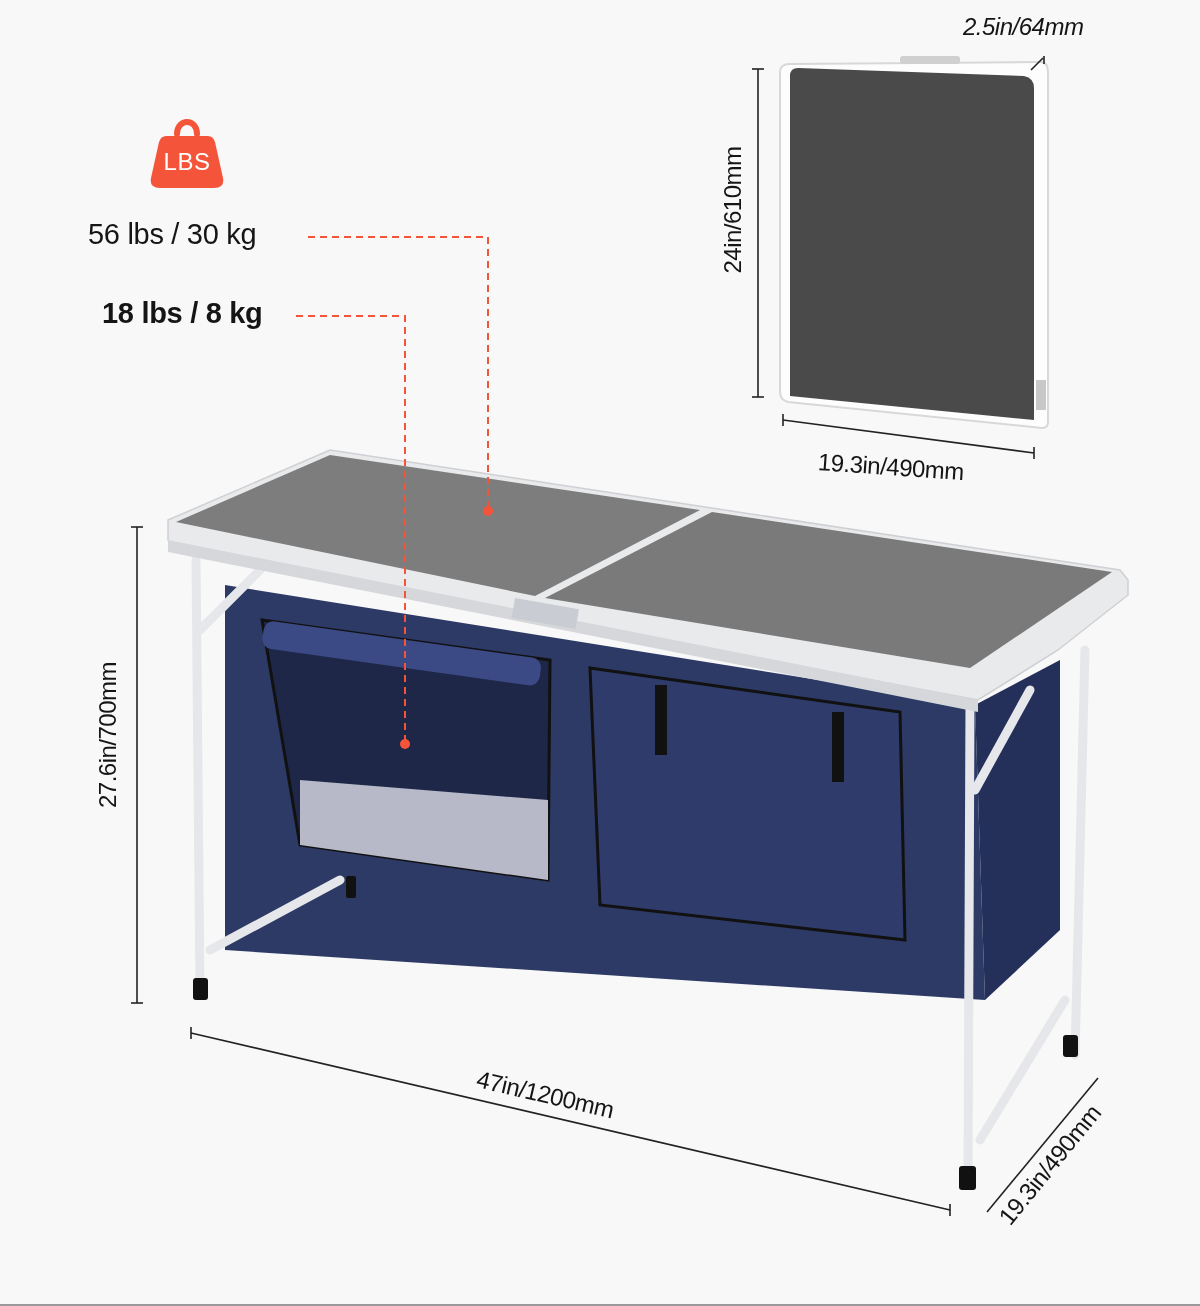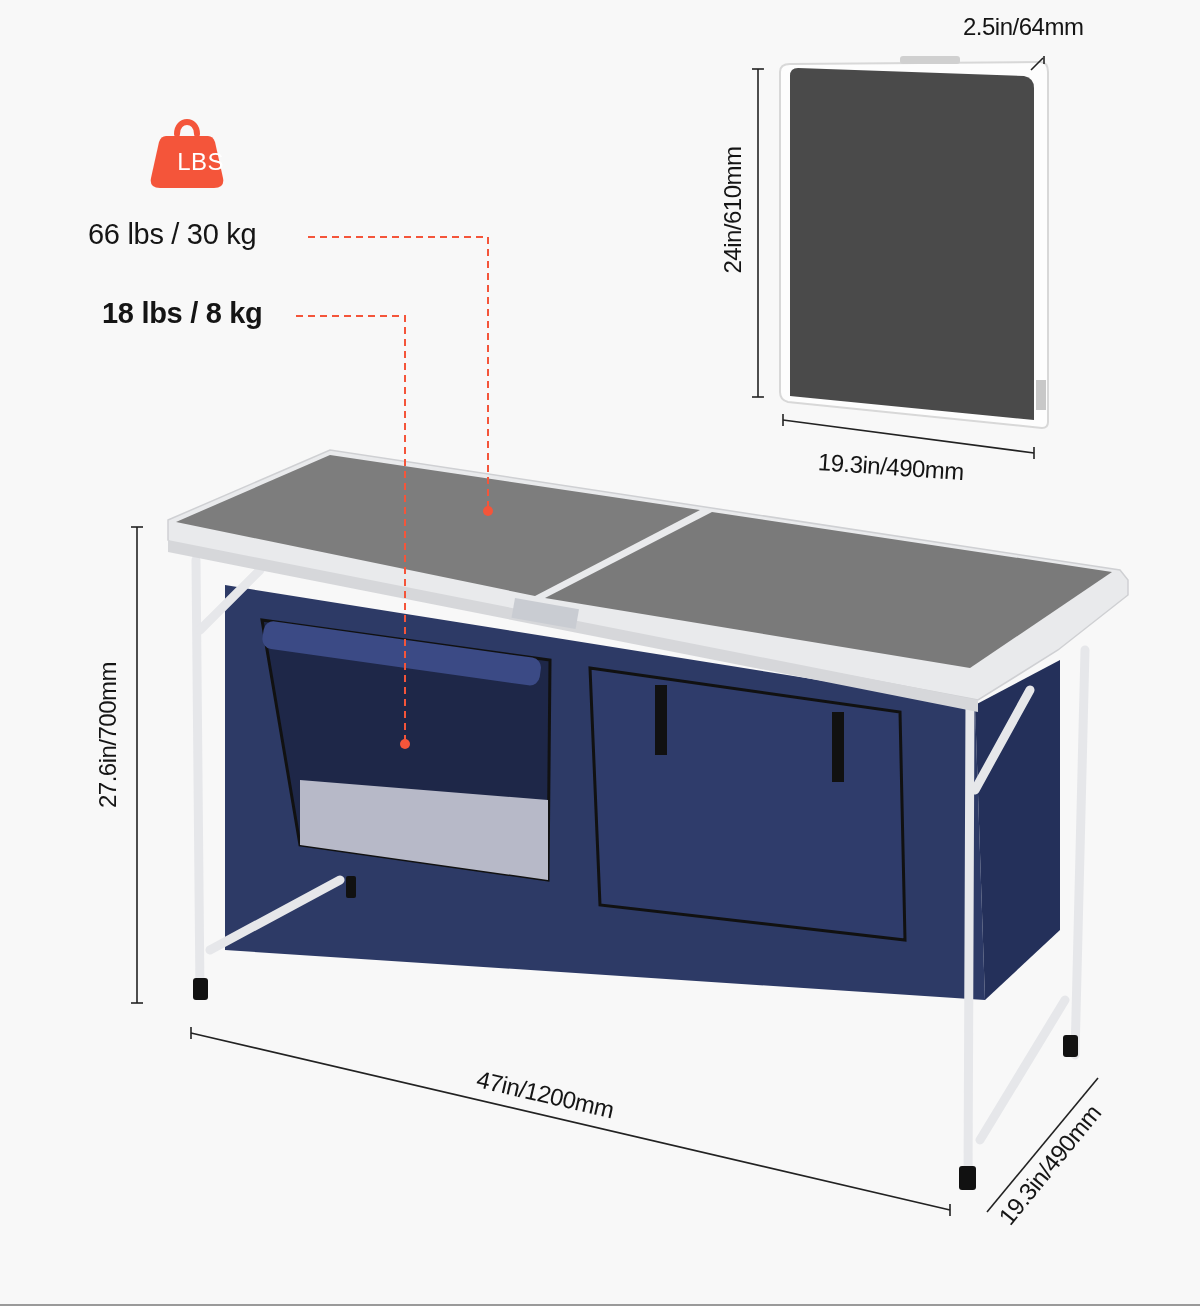--- a/index.html
+++ b/index.html
@@ -12,24 +12,24 @@
   svg { position:absolute; left:0; top:0; }
 </style>
 </head>
 <body>
 
 <div class="abs" style="left:150px;top:112px;width:74px;height:80px;">
   <svg width="74" height="80" viewBox="0 0 74 80">
     <path d="M27 22 C27 6, 47 6, 47 22" fill="none" stroke="#f4553a" stroke-width="6" stroke-linecap="round"></path>
     <path d="M16 24 H58 Q63 24 65 30 L73 66 Q75 76 64 76 H10 Q-1 76 1 66 L9 30 Q11 24 16 24 Z" fill="#f4553a"></path>
   </svg>
-  <div style="position:absolute;left:0;top:36px;width:74px;text-align:right;color:#fff;font-size:24px;letter-spacing:0.5px;">LBS</div>
+  <div style="position:absolute;left:0;top:36px;width:74px;text-align:center;color:#fff;font-size:24px;letter-spacing:0.5px;">LBS</div>
 </div>
 
-<div class="label" style="left:88px;top:218px;">66 lbs / 30 kg</div>
+<div class="label" style="left:88px;top:218px;">56 lbs / 30 kg</div>
 <div class="label" style="left:102px;top:297px;font-weight:bold;">18 lbs / 8 kg</div>
 
 <svg width="1200" height="1306" viewBox="0 0 1200 1306">
 
   <g>
     <path d="M790 64 L1040 62 Q1048 62 1048 72 L1048 422 Q1048 428 1042 428 L788 402 Q780 400 780 392 L780 72 Q780 64 790 64 Z" fill="#fdfdfd" stroke="#d8d8d8" stroke-width="2"></path>
     <path d="M798 68 L1024 76 Q1034 78 1034 88 L1034 420 L790 396 L790 76 Q790 68 798 68 Z" fill="#4a4a4a"></path>
     <rect x="900" y="56" width="60" height="8" rx="3" fill="#d0d0d0"></rect>
     <rect x="1036" y="380" width="10" height="30" fill="#c8c8c8"></rect>
   </g>
@@ -91,21 +91,21 @@
   </g>
 
   <g stroke="#f4553a" stroke-width="2" fill="none" stroke-dasharray="7 5">
     <polyline points="308,237 488,237 488,510"></polyline>
     <polyline points="296,316 405,316 405,742"></polyline>
   </g>
   <circle cx="488" cy="511" r="5" fill="#f4553a"></circle>
   <circle cx="405" cy="744" r="5" fill="#f4553a"></circle>
 </svg>
 
-<div class="dim" style="left:963px;top:13px;">2.5in/64mm</div>
+<div class="dim" style="left:963px;top:13px;font-style:italic;">2.5in/64mm</div>
 <div class="dim" style="left:733px;top:210px;transform:translate(-50%,-50%) rotate(-90deg);transform-origin:center;">24in/610mm</div>
 <div class="dim" style="left:818px;top:448px;transform:rotate(4deg);transform-origin:left center;">19.3in/490mm</div>
 
 <div class="dim" style="left:108px;top:735px;transform:translate(-50%,-50%) rotate(-90deg);transform-origin:center;">27.6in/700mm</div>
 <div class="dim" style="left:477px;top:1065px;transform:rotate(13deg);transform-origin:left center;">47in/1200mm</div>
 <div class="dim" style="left:1050px;top:1165px;transform:translate(-50%,-50%) rotate(-51deg);transform-origin:center;">19.3in/490mm</div>
 
 <div class="bottom-rule"></div>
 
 </body></html>

